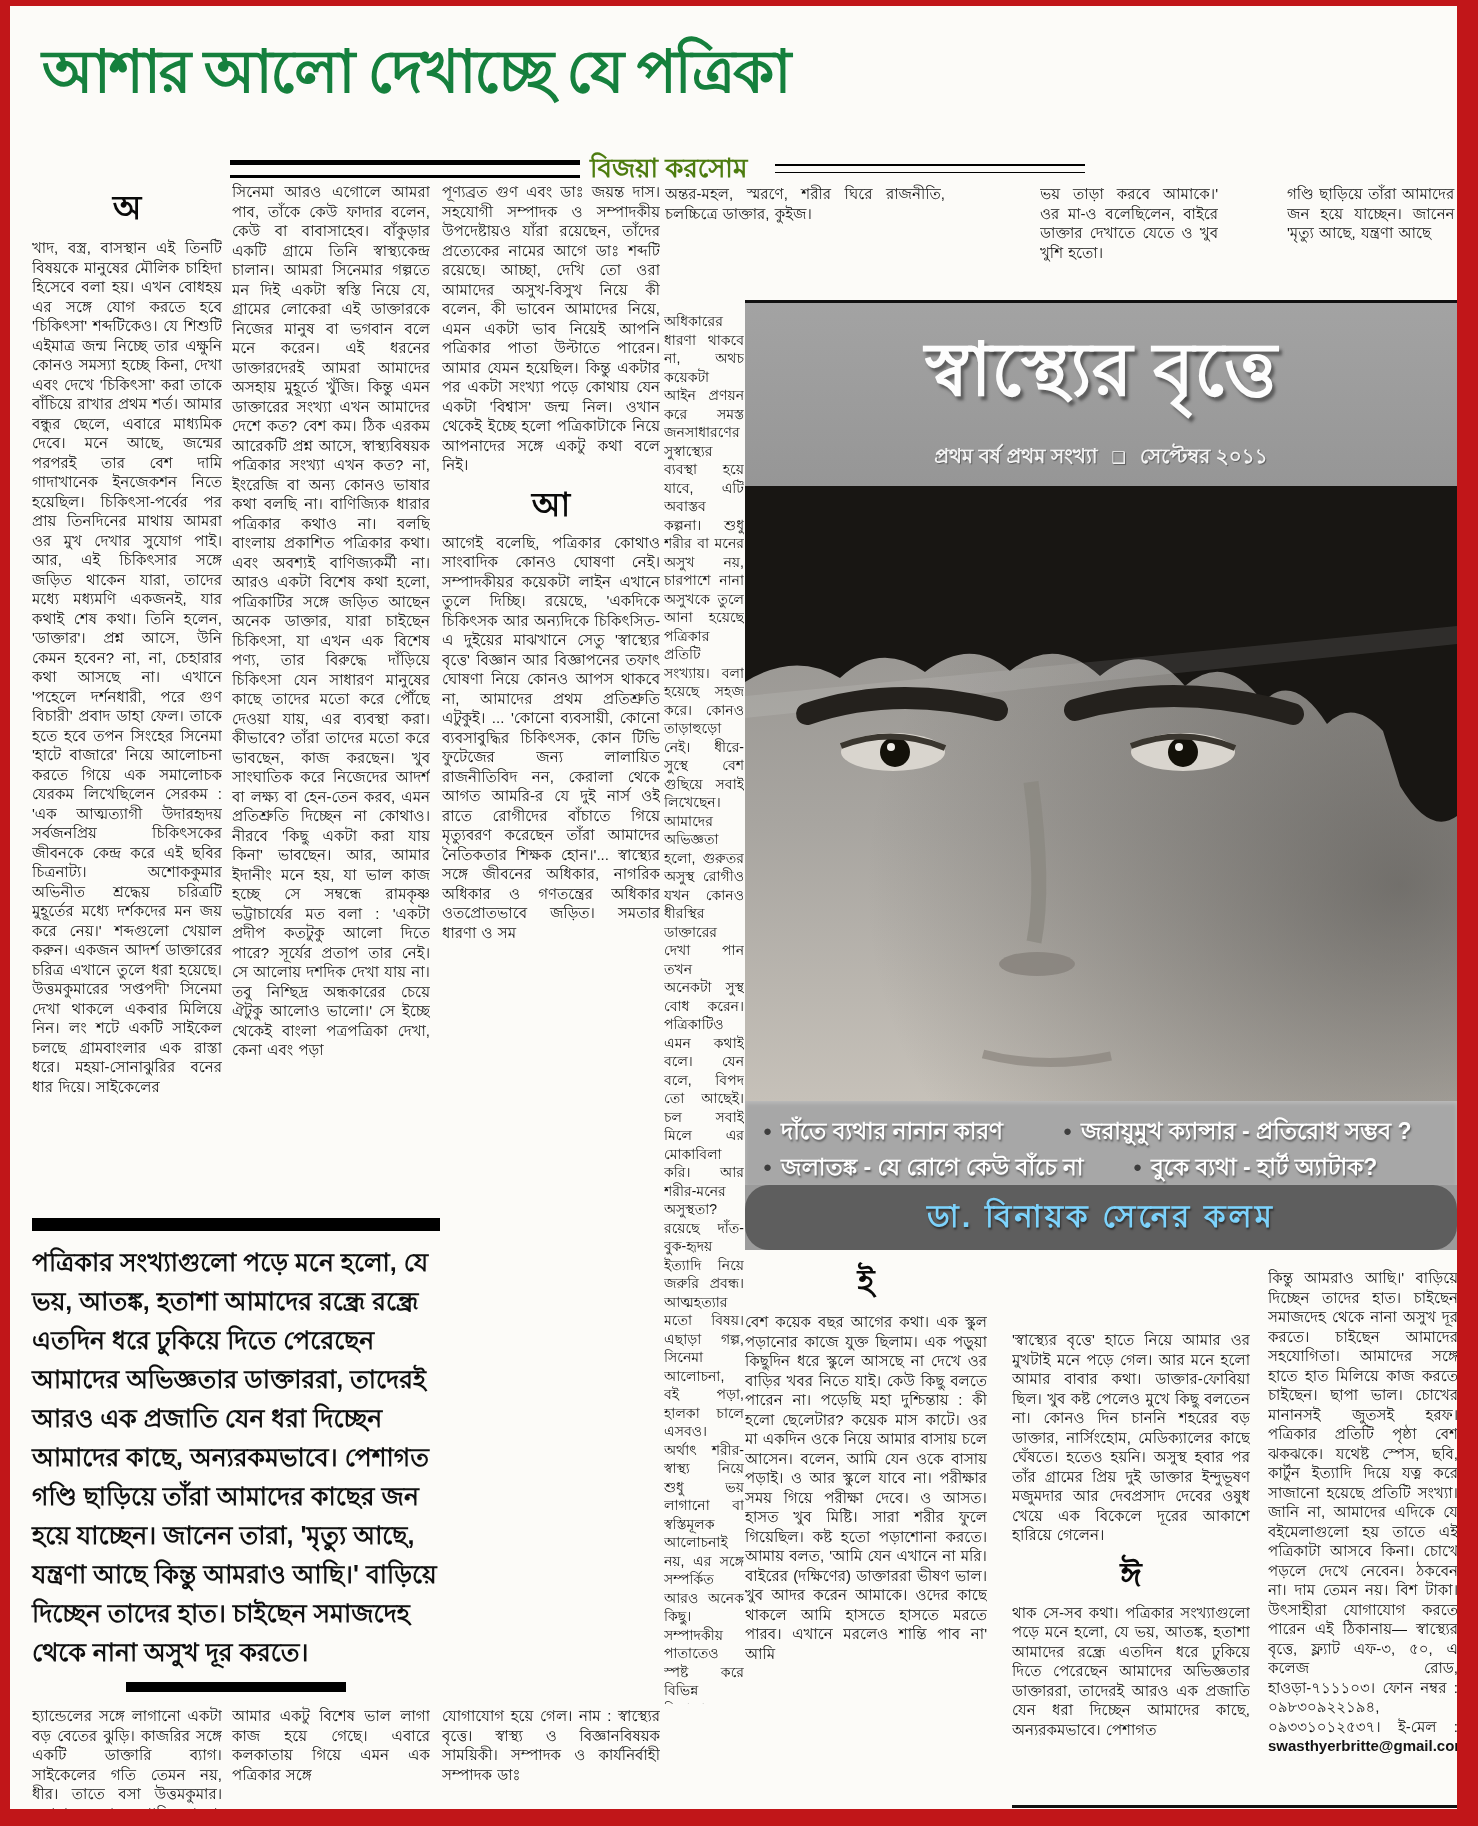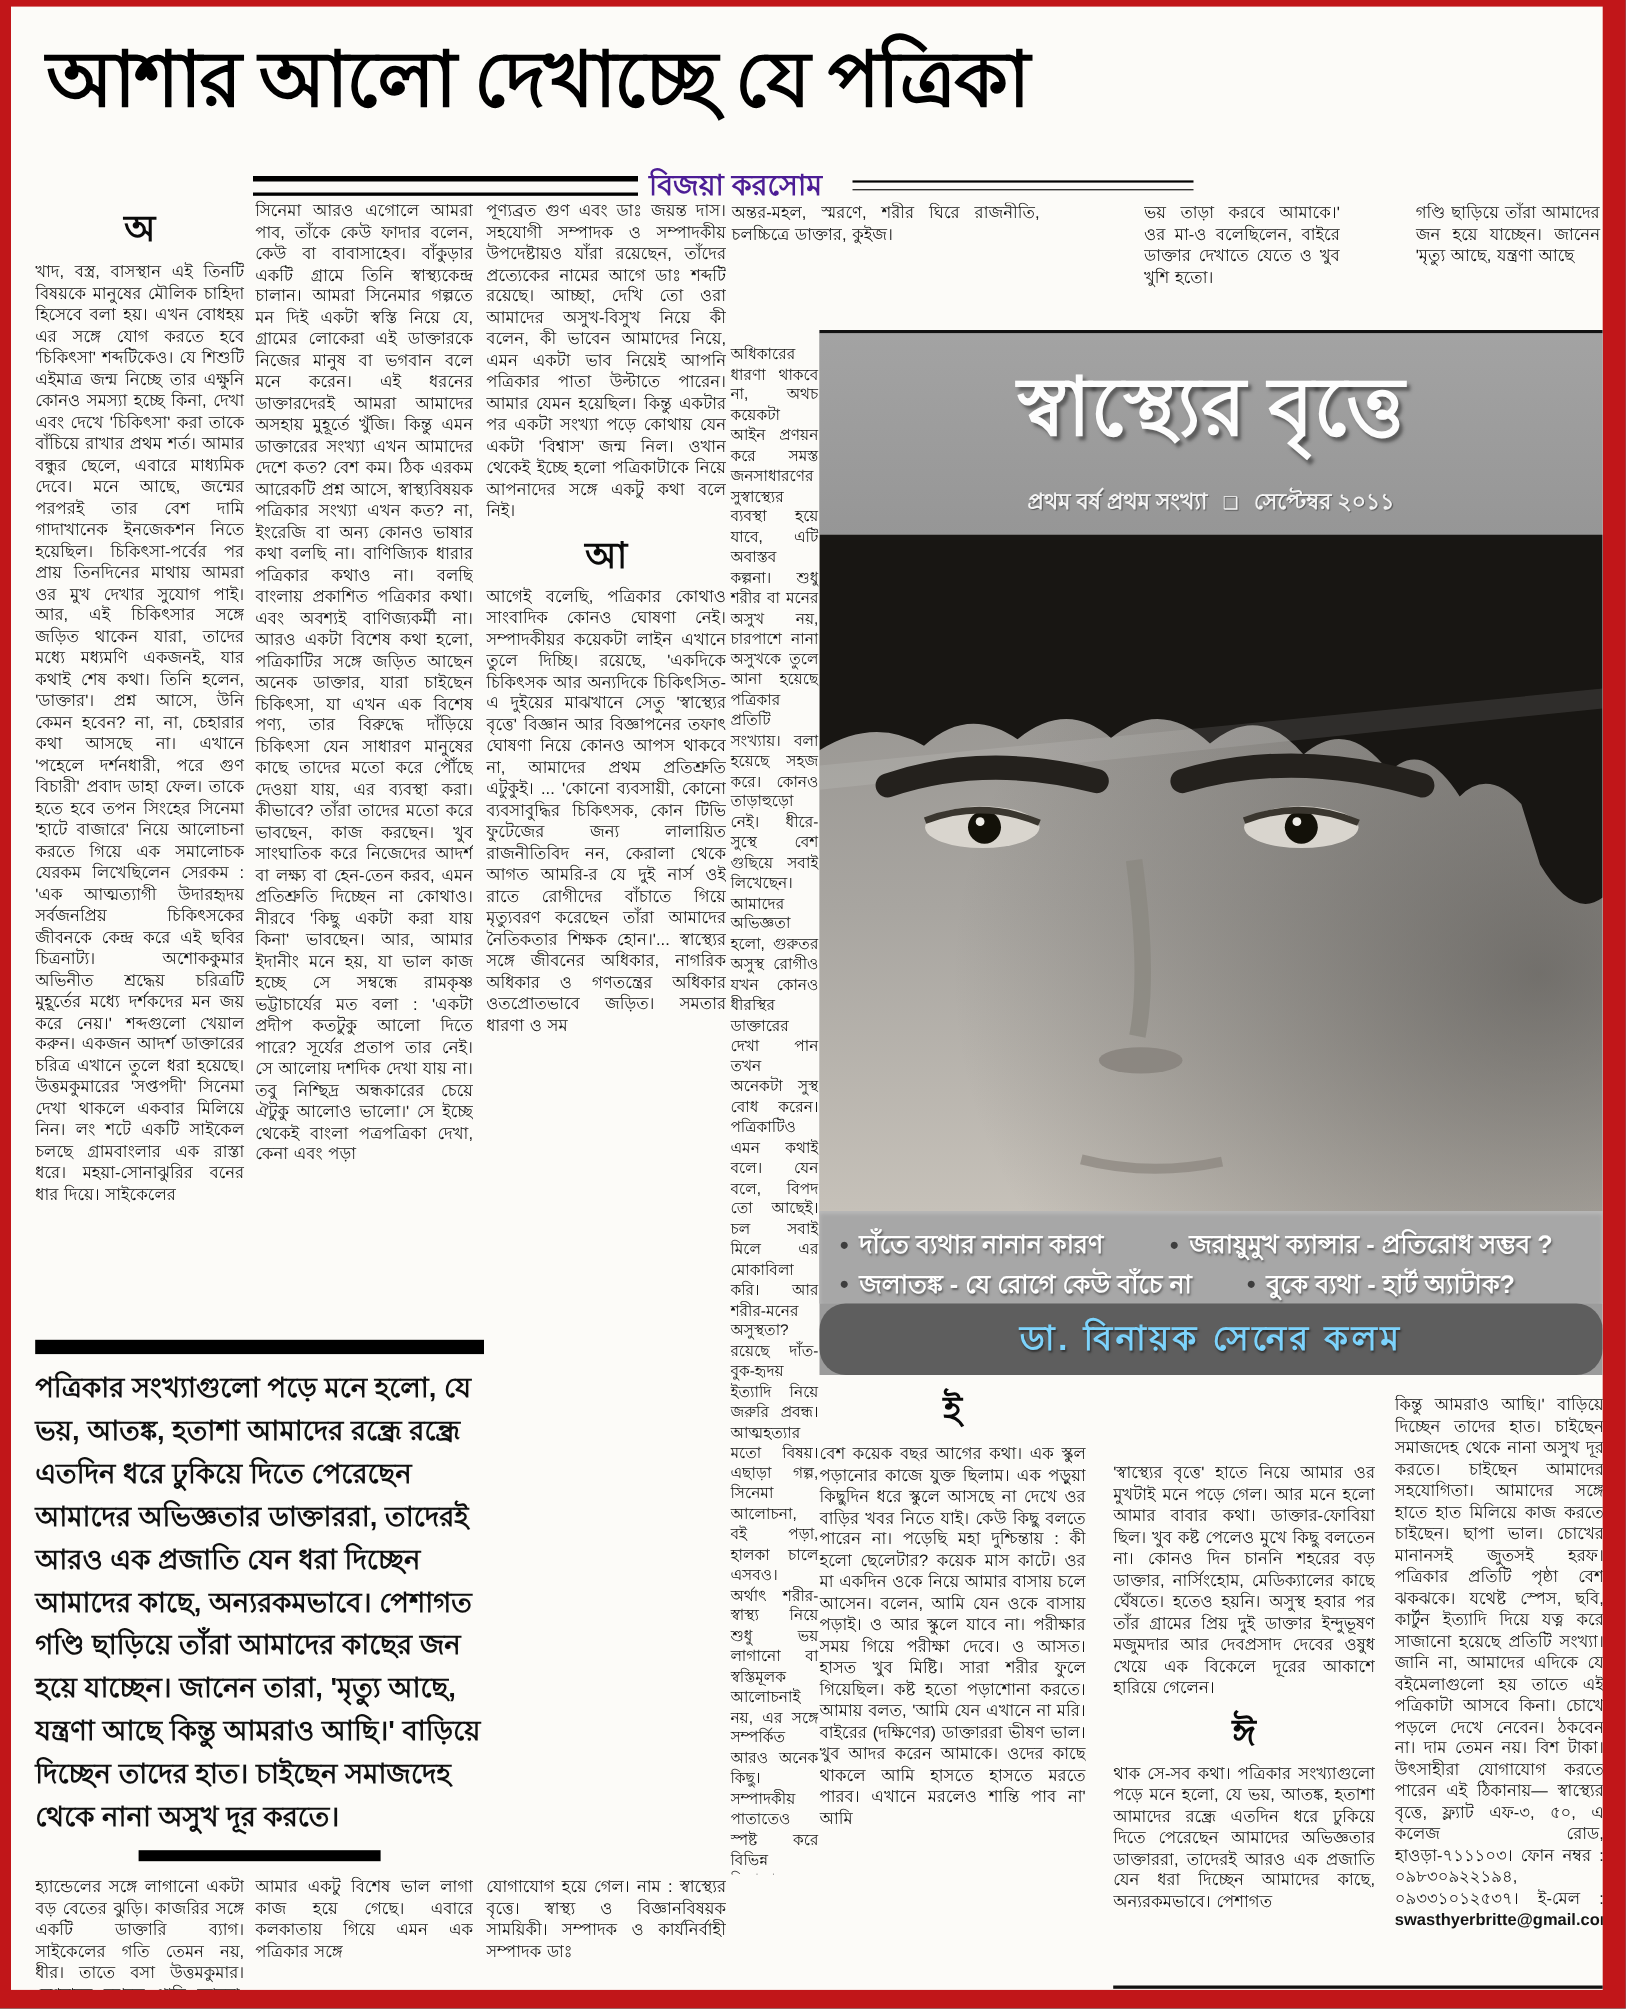--- a/index.html
+++ b/index.html
@@ -1,26 +1,26 @@
 <!DOCTYPE html>
 <html><head>
 <meta charset="utf-8">
 <style>
   html,body{margin:0;padding:0;background:#777;}
   #frame{position:relative;width:1478px;height:1826px;background:#c11619;margin:0 auto;
          font-family:"Liberation Sans","DejaVu Sans",sans-serif;}
   #paper{position:absolute;left:10px;top:6px;right:21px;bottom:17px;background:#fcfbf8;overflow:hidden;}
   
   .abs{position:absolute;}
-  #headline{left:32px;top:14px;width:1225px;font-size:70px;line-height:104px;font-weight:bold;
-            color:#000000;letter-spacing:-2px;white-space:nowrap;}
+  #headline{left:32px;top:14px;width:1225px;font-size:59px;line-height:104px;font-weight:bold;
+            color:#15803d;letter-spacing:-2px;white-space:nowrap;}
   #byline-row{left:220px;top:142px;width:860px;height:34px;}
   .bar2{position:absolute;top:12px;height:10px;border-top:5px solid #000;border-bottom:3px solid #000;}
   #byline-left{left:0;width:350px;}
-  #byline-text{position:absolute;left:360px;top:0;font-size:26px;font-weight:bold;color:#4c1d95;}
+  #byline-text{position:absolute;left:360px;top:0;font-size:26px;font-weight:bold;color:#4d7c0f;}
   #byline-right{position:absolute;left:545px;top:16px;width:310px;height:6px;
                 border-top:2px solid #000;border-bottom:1px solid #000;}
   .col{position:absolute;text-align:justify;font-size:15px;line-height:19.5px;color:#141414;
        overflow:hidden;word-spacing:1px;}
   .sec-head{text-align:center;font-size:33px;font-weight:bold;line-height:40px;padding:6px 0 10px 0;color:#0a0a0a;}
   .sec-head.inline{padding:10px 0 8px 0;}
   #col1{left:22px;top:176px;width:190px;height:1036px;}
   #col2{left:222px;top:176px;width:198px;height:1036px;}
   #col3{left:432px;top:176px;width:218px;height:1524px;}
   #strip{left:654px;top:306px;width:80px;height:1392px;font-size:14px;line-height:18.5px;}

